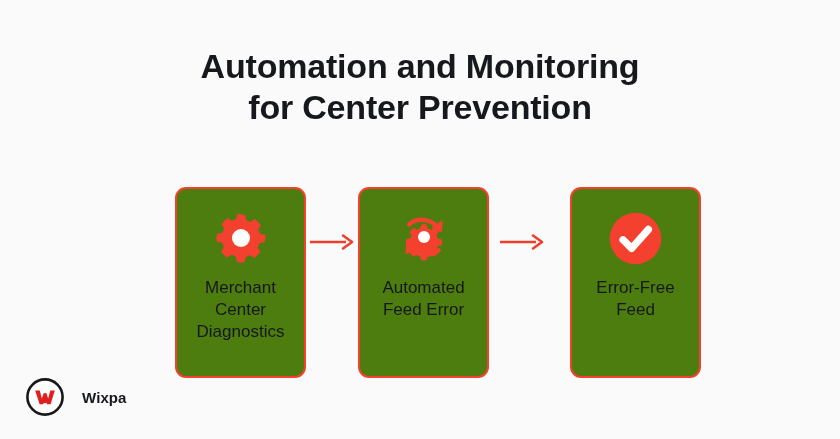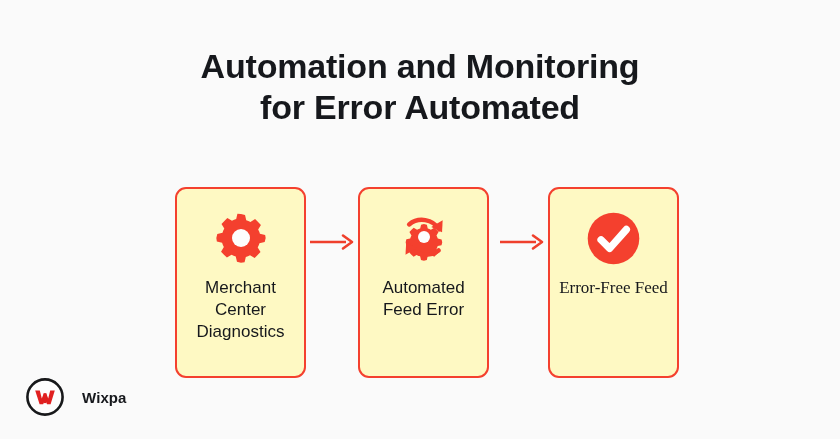--- a/index.html
+++ b/index.html
@@ -51,28 +51,28 @@
   }
 
   .card {
     position: absolute;
     top: 0;
     width: 131px;
     height: 191px;
     box-sizing: border-box;
     border: 2px solid #f4402e;
     border-radius: 11px;
-    background: #fef9c3;
+    background: #4d7c0f;
     display: flex;
     flex-direction: column;
     align-items: center;
   }
   .card-1 { left: 0px; }
   .card-2 { left: 183px; }
-  .card-3 { left: 373px; font-family: Liberation Serif, serif; }
+  .card-3 { left: 395px; }
 
   .card-icon {
     margin-top: 20px;
     height: 58px;
     display: flex;
     align-items: center;
     justify-content: center;
   }
   .card-icon svg { display: block; }
 
@@ -126,21 +126,21 @@
     letter-spacing: 0.1px;
   }
 </style>
 </head>
 <body>
 
 <div class="stage">
 
   <div class="title-block">
     <span class="title-line">Automation and Monitoring</span>
-    <span class="title-line">for Error Automated</span>
+    <span class="title-line">for Center Prevention</span>
   </div>
 
   <div class="flow">
 
     <div class="card card-1">
       <div class="card-icon">
         <svg width="56" height="56" viewBox="0 0 64 64" aria-hidden="true">
           <path fill="#f4402e" d="M32 4.5l4.6 1.1 1.4 6.0a21 21 0 0 1 4.8 2.0l5.3-3.2 3.4 3.3 3.3 3.4-3.2 5.3a21 21 0 0 1 2.0 4.8l6.0 1.4L60.2 32l-1.1 4.6-6.0 1.4a21 21 0 0 1-2.0 4.8l3.2 5.3-3.3 3.4-3.4 3.3-5.3-3.2a21 21 0 0 1-4.8 2.0l-1.4 6.0L32 60.2l-4.6-1.1-1.4-6.0a21 21 0 0 1-4.8-2.0l-5.3 3.2-3.4-3.3-3.3-3.4 3.2-5.3a21 21 0 0 1-2.0-4.8l-6.0-1.4L3.8 32l1.1-4.6 6.0-1.4a21 21 0 0 1 2.0-4.8l-3.2-5.3 3.3-3.4 3.4-3.3 5.3 3.2a21 21 0 0 1 4.8-2.0l1.4-6.0L32 4.5z"></path>
           <circle cx="32" cy="32" r="10.3" fill="#fdfdfd"></circle>
         </svg>

